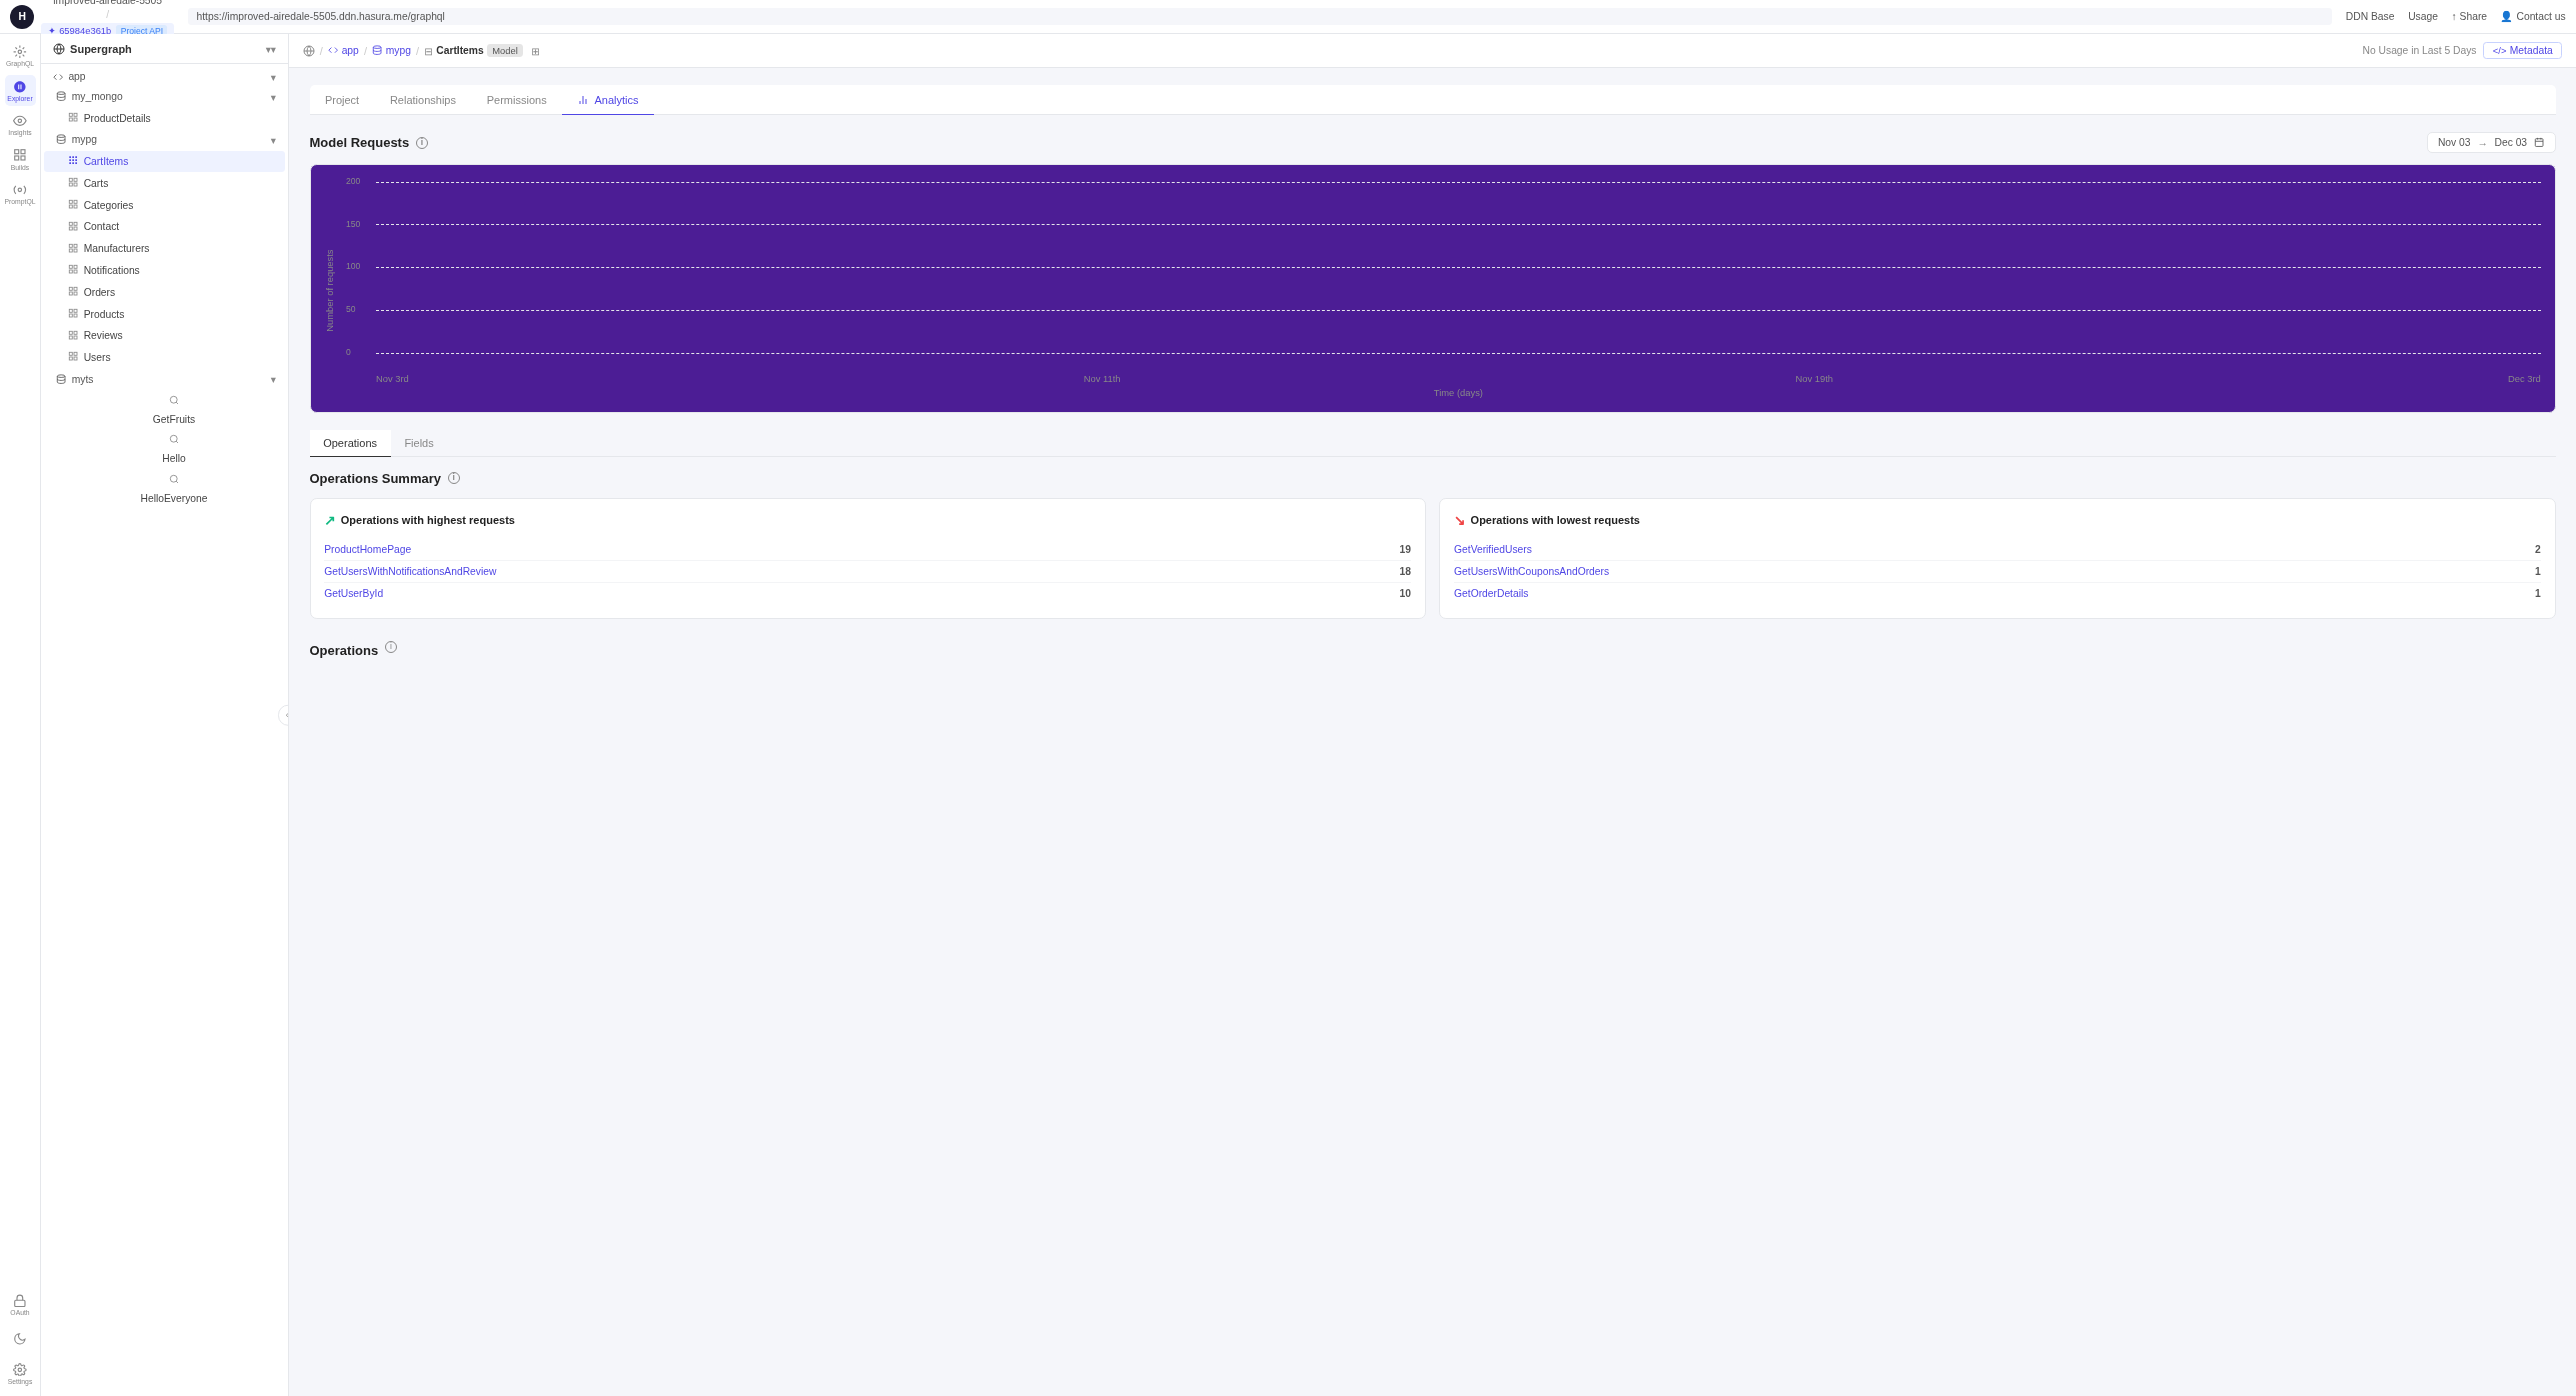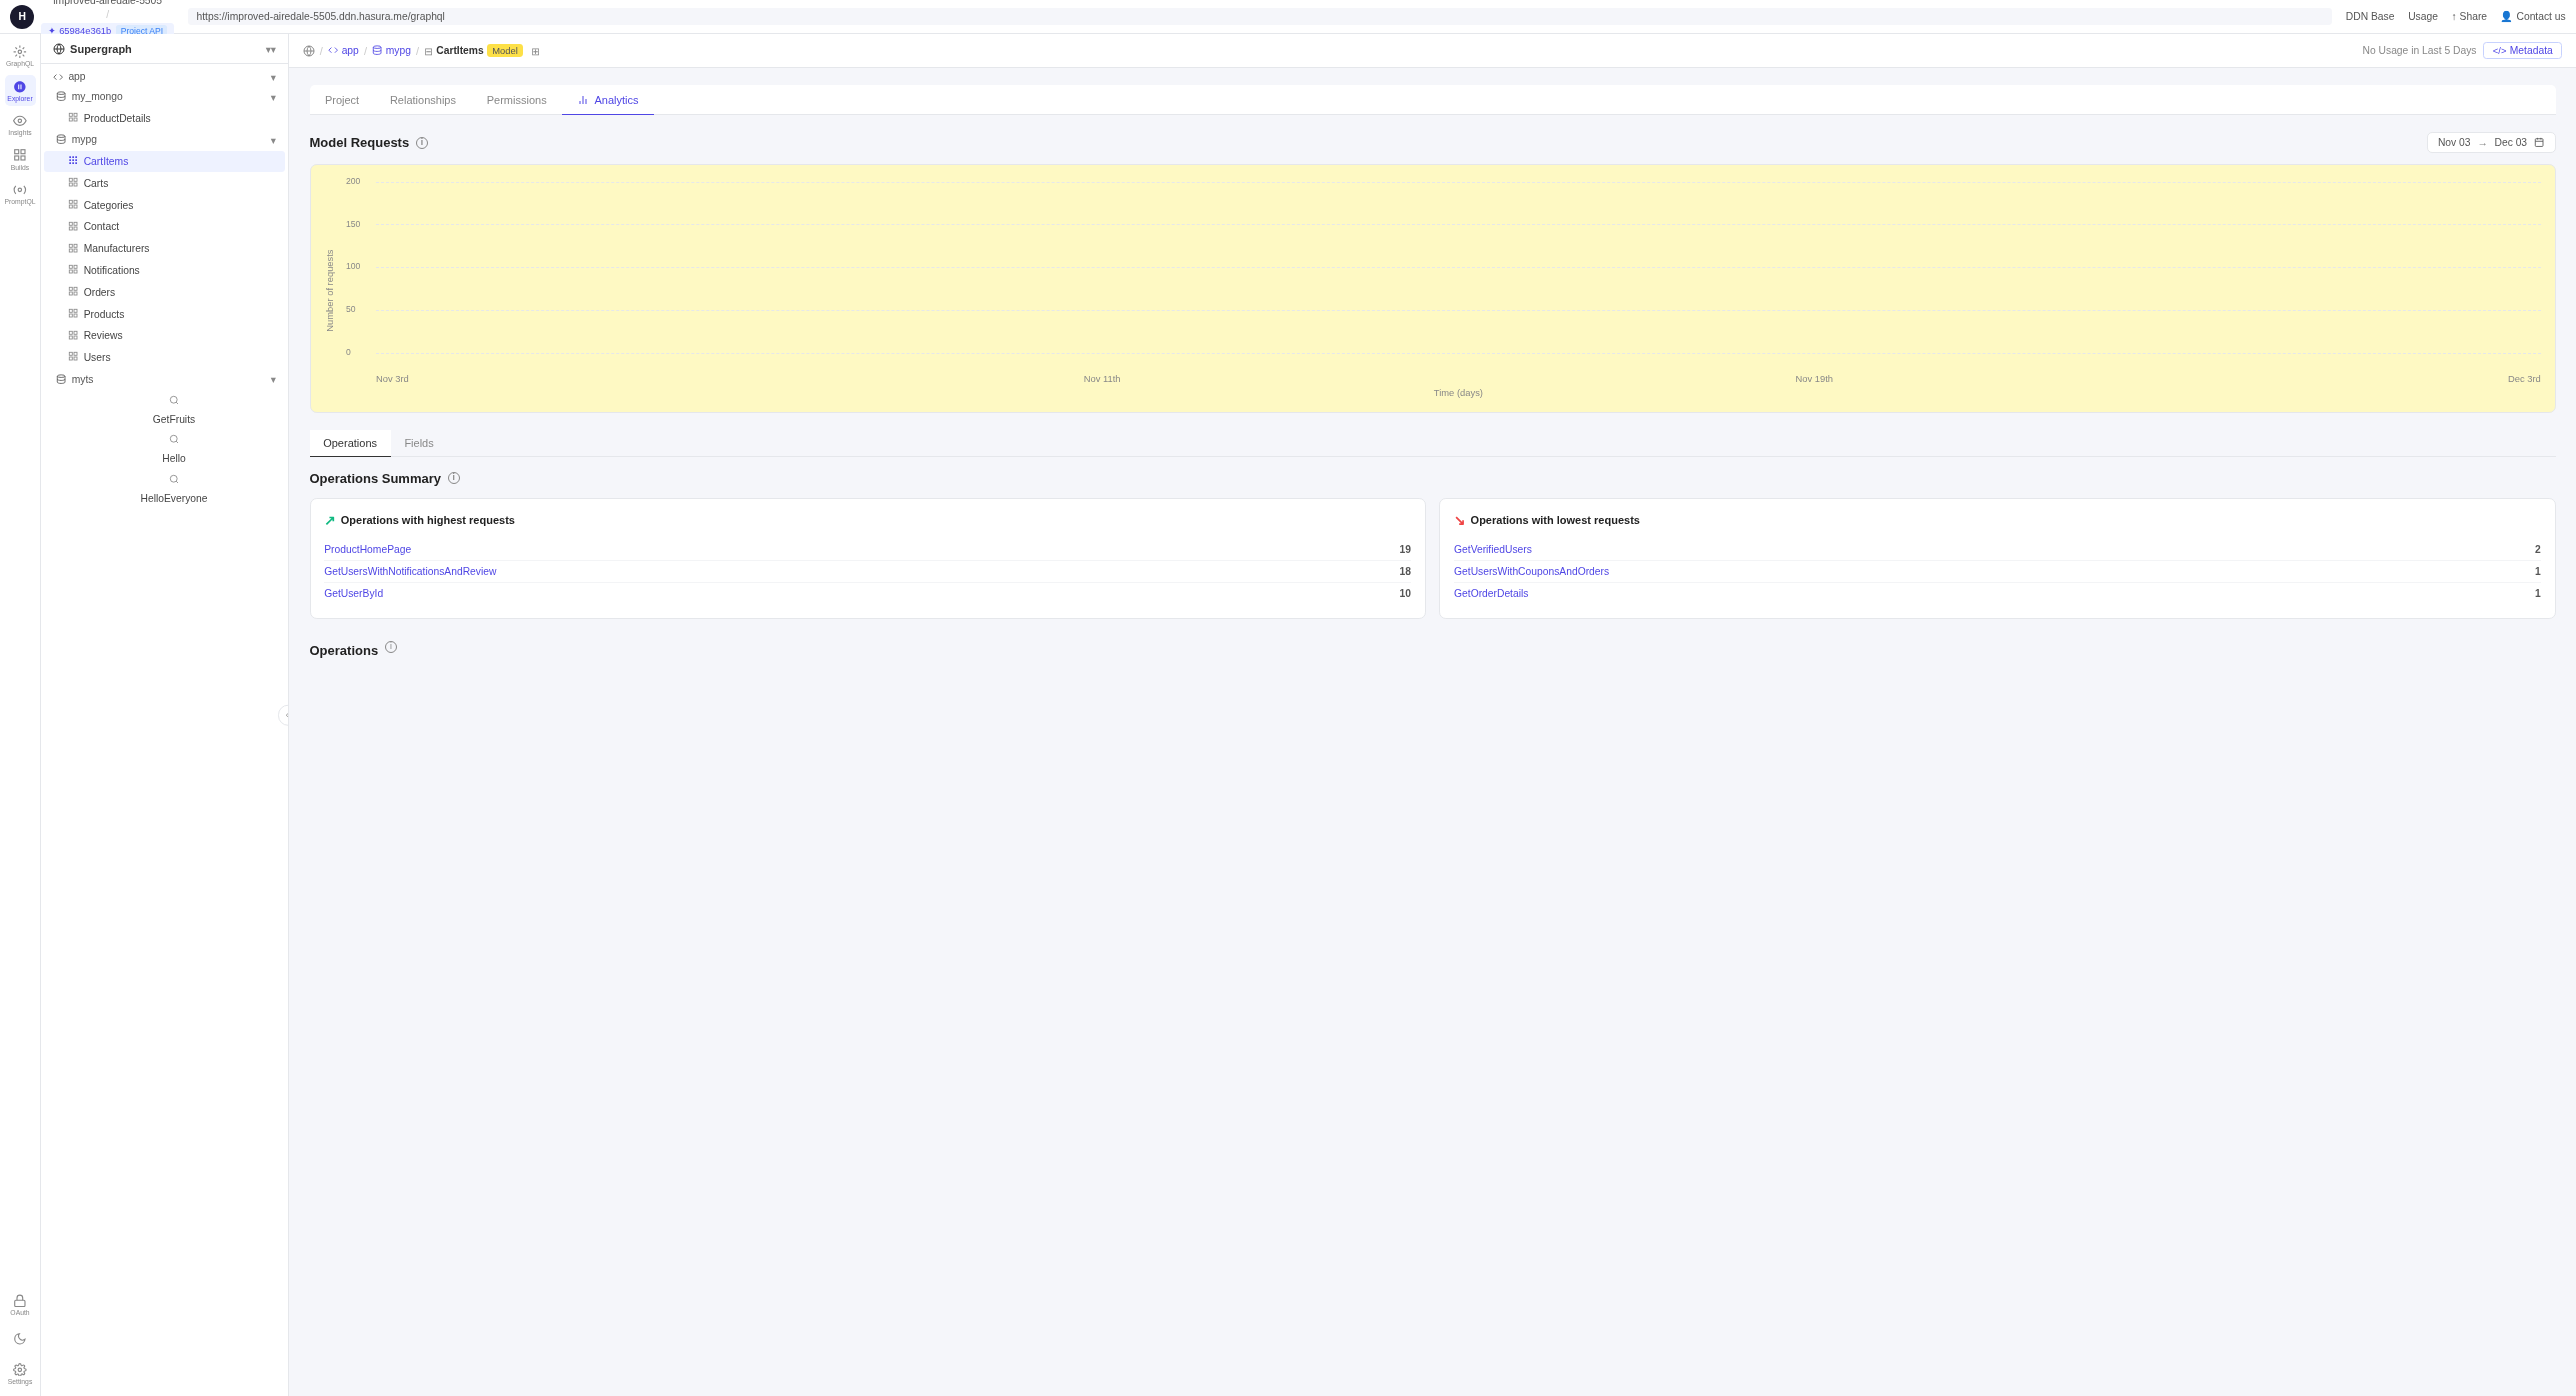--- a/index.html
+++ b/index.html
@@ -38,39 +38,39 @@
     .sidebar-subitem { display: flex; align-items: center; gap: 6.8px; padding: 4.3px 12px 4.3px 31px; cursor: pointer; color: #444; font-size: 10.3px; border-radius: 3.4px; margin: 0.9px 3.4px; flex-direction: column; }
 
     
     .main { flex: 1; display: flex; flex-direction: column; overflow: hidden; background: #f5f6fa; }
 
     
     .breadcrumb-bar { display: flex; align-items: center; background: #fff; border-bottom: 0.9px solid #e5e7eb; padding: 0 13.7px; height: 34px; gap: 5.1px; flex-shrink: 0; }
     .breadcrumb-item { font-size: 10.3px; color: #888; display: flex; align-items: center; gap: 3.4px; }
     .breadcrumb-item.active { color: #333; font-weight: 500; }
     .breadcrumb-sep { color: #ccc; }
-    .breadcrumb-badge { background: #fde047; border-radius: 3.4px; padding: 0.9px 5.1px; font-size: 9.4px; color: #555; }
+    .breadcrumb-badge { background: #e5e5e5; border-radius: 3.4px; padding: 0.9px 5.1px; font-size: 9.4px; color: #555; }
     .breadcrumb-right { margin-left: auto; display: flex; align-items: center; gap: 6.8px; font-size: 10.3px; color: #888; }
     .breadcrumb-right .metadata-btn { display: flex; align-items: center; gap: 3.4px; color: #4f46e5; cursor: pointer; border: 0.9px solid #c7d2fe; border-radius: 3.4px; padding: 1.7px 8.6px; font-size: 10.3px; background: #fff; }
 
     
     .content { flex: 1; overflow-y: auto; padding: 17px 20.5px; }
 
     
     .tabs { display: flex; gap: 0; border-bottom: 0.9px solid #e5e7eb; margin-bottom: 17px; background: #fff; border-radius: 5.1px 5.1px 0 0; }
     .tab { padding: 8.6px 15.4px; font-size: 11px; cursor: pointer; color: #888; border-bottom: 1.7px solid transparent; margin-bottom: -0.9px; display: flex; align-items: center; gap: 5.1px; }
     .tab.active { color: #4f46e5; border-bottom: 1.7px solid #4f46e5; font-weight: 500; }
 
     
     .section-header { display: flex; align-items: center; justify-content: space-between; margin-bottom: 10.3px; }
     .section-title { font-size: 13px; font-weight: 600; color: #222; display: flex; align-items: center; gap: 6.8px; }
     .date-range { display: flex; align-items: center; gap: 6.8px; background: #fff; border: 0.9px solid #e5e7eb; border-radius: 5.1px; padding: 3.4px 10.3px; font-size: 10.3px; color: #555; cursor: pointer; }
 
     
-    .chart-container { background: #fef9c3; border: 0.9px solid #e5e7eb; border-radius: 6.8px; padding: 17px 13.7px 13.7px; margin-bottom: 17px; }
+    .chart-container { background: #4c1d95; border: 0.9px solid #e5e7eb; border-radius: 6.8px; padding: 17px 13.7px 13.7px; margin-bottom: 17px; }
     .chart-area { display: flex; gap: 0; }
     .chart-y-label { writing-mode: vertical-rl; transform: rotate(180deg); font-size: 9.4px; color: #888; text-align: center; margin-right: 6.8px; flex-shrink: 0; }
     .chart-inner { flex: 1; }
     .chart-bar { background: #3b82f6; border-radius: 1.7px 1.7px 0 0; min-width: 15.4px; transition: opacity 0.2s; }
 
     
     .ops-tabs { display: flex; gap: 0; border-bottom: 0.9px solid #e5e7eb; margin-bottom: 13.7px; }
     .ops-tab { padding: 6.8px 13.7px; font-size: 11px; cursor: pointer; color: #888; border-bottom: 1.7px solid transparent; margin-bottom: -0.9px; }
     .ops-tab.active { color: #333; border-bottom: 1.7px solid #333; font-weight: 500; background: #fff; }
 

